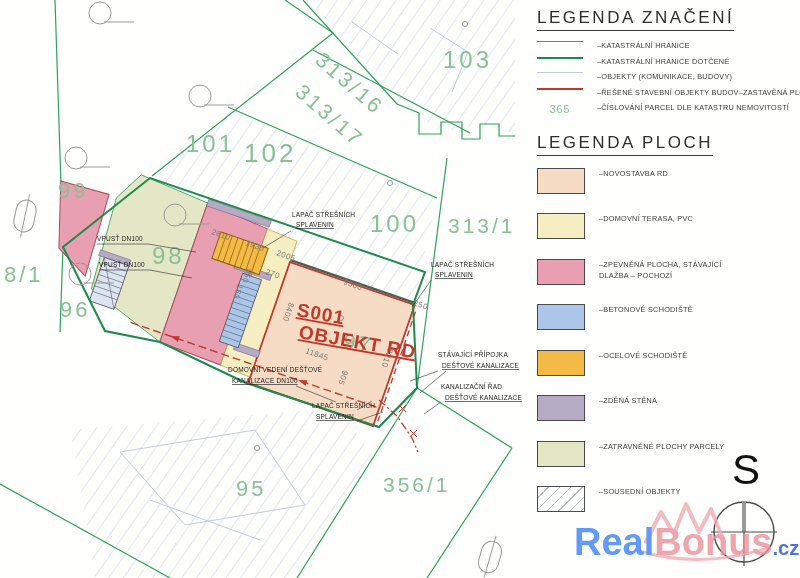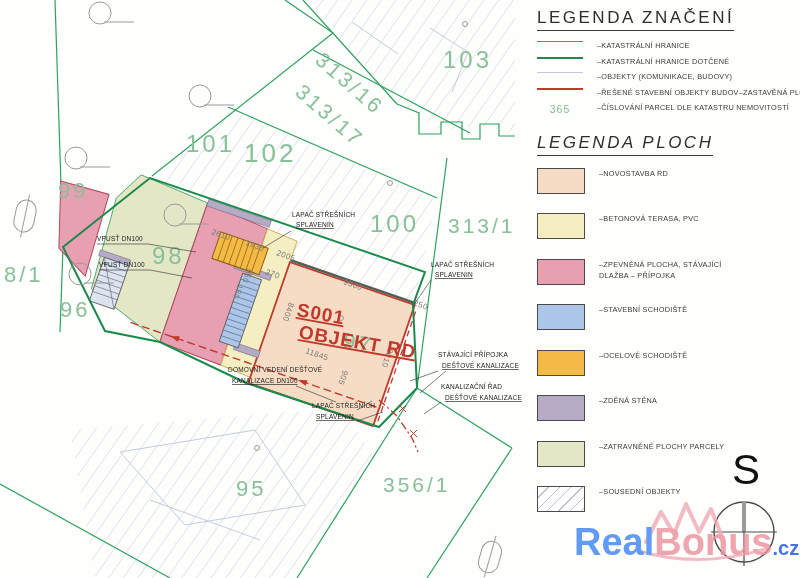--- a/index.html
+++ b/index.html
@@ -5,21 +5,21 @@
   html,body{margin:0;padding:0;}
   body{width:800px;height:578px;background:#ffffff;font-family:"Liberation Sans",sans-serif;position:relative;overflow:hidden;}
   .stage{position:absolute;inset:0;background:#fefefd;}
   svg{display:block;}
   #map{position:absolute;left:0;top:0;}
 
   
   .legend{position:absolute;left:533px;top:4px;width:280px;}
   .legend-title{display:inline-block;font-size:17px;font-weight:500;letter-spacing:2.5px;color:#2e2e2e;
     border-bottom:1.6px solid #3a3a3a;padding-bottom:2px;margin:4px 0 10px 4px;white-space:nowrap;}
-  .legend-title.second{margin-top:14px;margin-bottom:12px;font-style:italic;}
+  .legend-title.second{margin-top:14px;margin-bottom:12px;}
   .sym-row{display:flex;align-items:flex-start;height:15.5px;}
   .sym-swatch{width:46px;min-width:46px;margin-left:4px;margin-right:14px;display:flex;align-items:center;justify-content:center;}
   .sym-line{width:46px;}
   .sym-num{font-size:10.5px;letter-spacing:1px;}
   .sym-label{font-size:7.3px;letter-spacing:.25px;color:#3a3a3a;white-space:nowrap;}
   .area-row{display:flex;align-items:flex-start;margin:0 0 18.5px 4px;height:27px;}
   .area-swatch{width:48px;min-width:48px;height:26px;border:1px solid #4a4a4a;box-sizing:border-box;margin-right:14px;}
   .area-swatch.hatched{background:
      repeating-linear-gradient(135deg,#ffffff 0 7px,#b9c0cf 7px 8px);}
   .area-label{font-size:7.3px;letter-spacing:.25px;color:#3a3a3a;line-height:1.6;white-space:nowrap;}
@@ -279,34 +279,34 @@
     <div id="legend-areas-list">
         <div class="area-row">
           <div class="area-swatch" style="background: rgb(246, 220, 197);"></div>
           <div class="area-label">
             <div>–NOVOSTAVBA RD</div>
           </div>
         </div>
         <div class="area-row">
           <div class="area-swatch" style="background: rgb(244, 238, 194);"></div>
           <div class="area-label">
-            <div>–BETONOVÁ TERASA, PVC</div>
+            <div>–DOMOVNÍ TERASA, PVC</div>
           </div>
         </div>
         <div class="area-row">
           <div class="area-swatch" style="background: rgb(232, 159, 177);"></div>
           <div class="area-label">
             <div>–ZPEVNĚNÁ PLOCHA, STÁVAJÍCÍ</div>
-            <div>DLAŽBA – PŘÍPOJKA</div>
+            <div>DLAŽBA – POCHOZÍ</div>
           </div>
         </div>
         <div class="area-row">
           <div class="area-swatch" style="background: rgb(171, 198, 232);"></div>
           <div class="area-label">
-            <div>–STAVEBNÍ SCHODIŠTĚ</div>
+            <div>–BETONOVÉ SCHODIŠTĚ</div>
           </div>
         </div>
         <div class="area-row">
           <div class="area-swatch" style="background: rgb(243, 186, 69);"></div>
           <div class="area-label">
             <div>–OCELOVÉ SCHODIŠTĚ</div>
           </div>
         </div>
         <div class="area-row">
           <div class="area-swatch" style="background: rgb(181, 171, 196);"></div>

